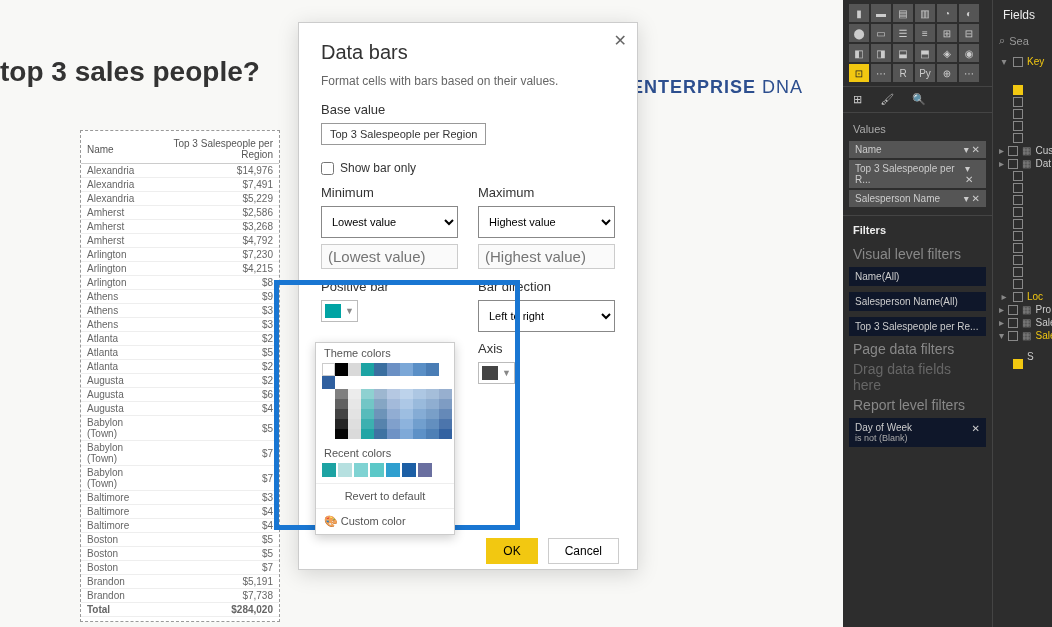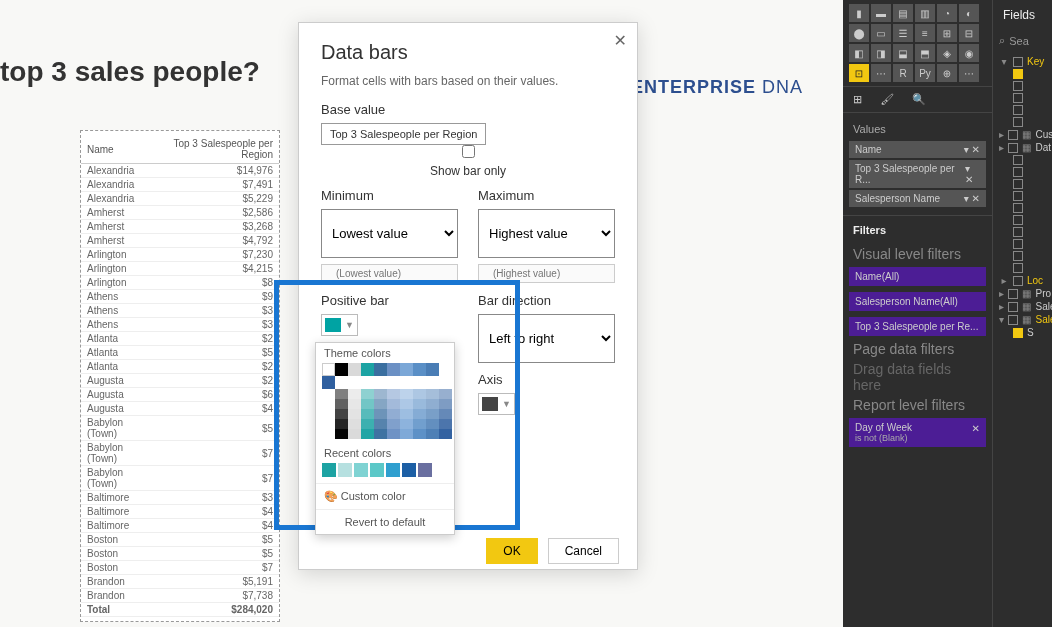--- a/index.html
+++ b/index.html
@@ -31,26 +31,26 @@
     left: 298px; top: 22px; width: 340px; height: 548px;
     background: #fff; border: 1px solid #ccc;
     box-shadow: 0 4px 20px rgba(0,0,0,0.15);
     padding: 18px 22px;
   }
   .dialog .close { position: absolute; right: 10px; top: 8px; font-size: 16px; color:#666; }
   .dialog h2 { font-size: 20px; font-weight: 300; color:#333; margin-bottom: 10px;}
   .dialog p.desc { font-size: 12px; color:#666; margin-bottom: 14px;}
   .dialog .section-label { font-size: 13px; color:#333; margin-bottom: 6px; margin-top: 10px;}
   .base-field { border:1px solid #999; padding:4px 8px; font-size:11px; display:inline-block; }
-  .chk { margin-top: 0; display: flex; align-items: center; gap: 6px; flex-direction: column; }
+  .chk { margin-top: 16px; display: flex; align-items: center; gap: 6px; }
   .cols { display: flex; gap: 20px; margin-top: 10px;}
   .col { flex: 1; }
   .col .lbl { font-size: 13px; margin-bottom: 6px; }
-  .dd { width: 100%; border:1px solid #888; padding: 15px 6px; font-size: 13px; background: #fff; }
-  .disabled-input { width: 100%; border:1px solid #ccc; padding: 3px 14px; font-size: 10px; color:#aaa; margin-top:6px;}
+  .dd { width: 100%; border:1px solid #888; padding: 8px 6px; font-size: 11px; background: #fff; }
+  .disabled-input { width: 100%; border:1px solid #ccc; padding: 3px 6px; font-size: 15px; color:#aaa; margin-top:6px;}
   .color-swatch-btn { display: inline-flex; border:1px solid #bbb; padding:3px; align-items:center; gap:4px; }
   .color-swatch-btn .sw { width: 16px; height: 14px; }
   .color-swatch-btn .car { font-size:9px; color:#888; }
   .dlg-buttons { position: absolute; right: 18px; bottom: 5px; display:flex; gap: 10px;}
   .btn { padding: 5px 16px; font-size: 12px; border:1px solid #ccc; background:#fff; }
   .btn.ok { background:#f2c811; border-color:#f2c811; }
   
   .hlbox { position:absolute; border: 5px solid #1976d2; pointer-events:none;}
   
   .picker {
@@ -74,21 +74,21 @@
   .panel-hdr { padding:8px 10px; font-size:12px; color:#eee; display:flex; justify-content:space-between; align-items:center;}
   .viz-icons { display:flex; flex-wrap:wrap; padding:4px 6px; gap:2px;}
   .viz-icons .vi { width:20px; height:18px; background:#555; display:flex; align-items:center; justify-content:center; font-size:10px; color:#ccc;}
   .viz-icons .vi.sel { background:#f2c811; color:#222;}
   .tools { display:flex; gap:18px; padding:6px 10px; border-top:1px solid #444; border-bottom:1px solid #444;}
   .vals-section { padding:6px 0; }
   .vals-section .shdr { padding:4px 10px; color:#aaa;}
   .pill { margin:2px 6px; background:#555; padding:3px 6px; display:flex; justify-content:space-between; align-items:center; font-size:10px;}
   .filters-hdr { padding:8px 10px; font-weight:bold; color:#eee; border-top:1px solid #444;}
   .sublbl { padding:2px 10px; color:#888; font-size:14px;}
-  .filter-pill { margin:3px 6px; background:#4c1d95; padding:4px 6px; font-size:10px;}
+  .filter-pill { margin:3px 6px; background:#0f172a; padding:4px 6px; font-size:10px;}
   .filter-pill .sub { color:#aaa; font-size:9px;}
   .flist { padding:4px 2px; }
   .fl-row { display:flex; align-items:center; gap:4px; padding:1px 4px; font-size:10px; color:#ccc; white-space:nowrap;}
   .fl-row .cb { width:10px; height:10px; border:1px solid #888; flex-shrink:0;}
   .fl-row .cb.chk { background:#f2c811; border-color:#f2c811;}
   .fl-row .icn { width:10px; text-align:center; color:#888;}
   .fl-row.yellow { color:#f2c811;}
   .search { display:flex; align-items:center; gap:4px; padding:4px 6px; color:#999;}
 </style>
 </head>
@@ -374,25 +374,25 @@
   <div class="hdr">Recent colors</div>
   <div class="recent" id="recent">
       <div style="background: rgb(28, 163, 163);"></div>
       <div style="background: rgb(182, 224, 224);"></div>
       <div style="background: rgb(127, 211, 211);"></div>
       <div style="background: rgb(91, 200, 200);"></div>
       <div style="background: rgb(47, 159, 207);"></div>
       <div style="background: rgb(29, 95, 165);"></div>
       <div style="background: rgb(106, 111, 160);"></div>
     </div>
+  <div class="row" style="text-align:center">Revert to default</div>
   <div class="row">
     <span>🎨</span>
     <span>Custom color</span>
   </div>
-  <div class="row" style="text-align:center">Revert to default</div>
 </div>
 <div class="cursor" style="left:428px; top:398px">⬉</div>
 
 <div class="right-panels">
   <div class="vis-panel">
     <div class="viz-icons" id="viz-icons">
         <div class="vi">▮</div>
         <div class="vi">▬</div>
         <div class="vi">▤</div>
         <div class="vi">▥</div>

